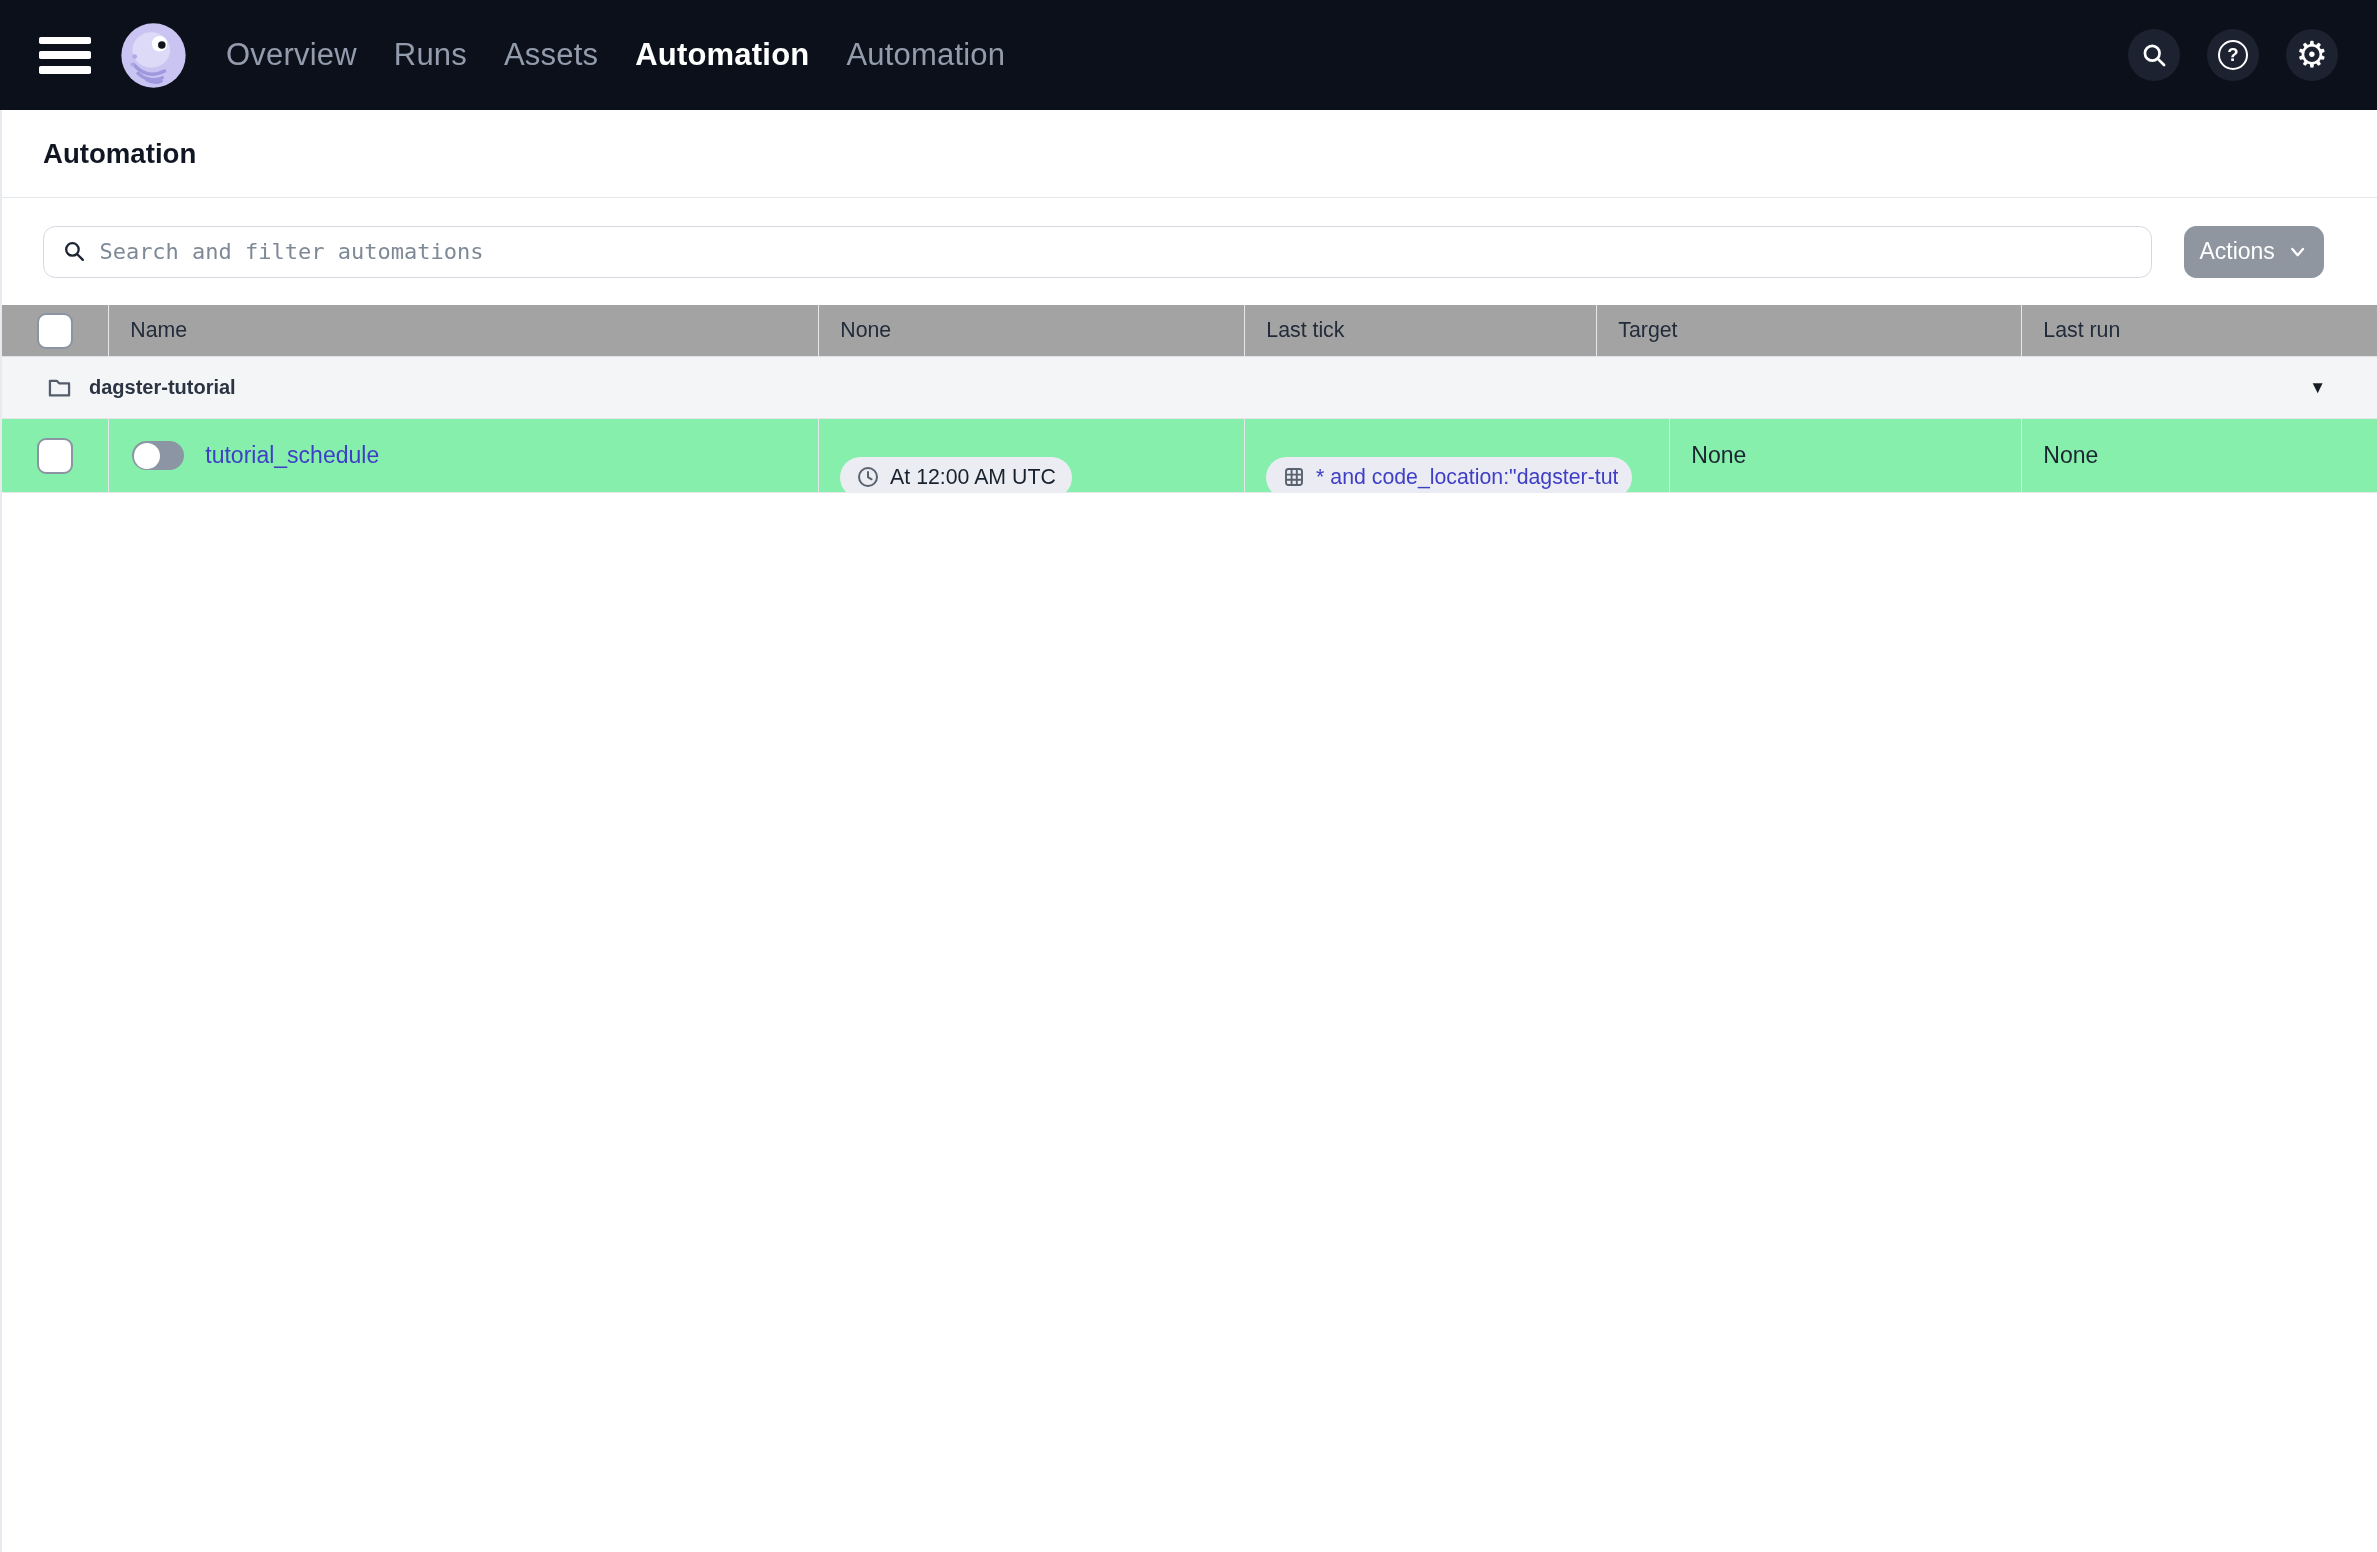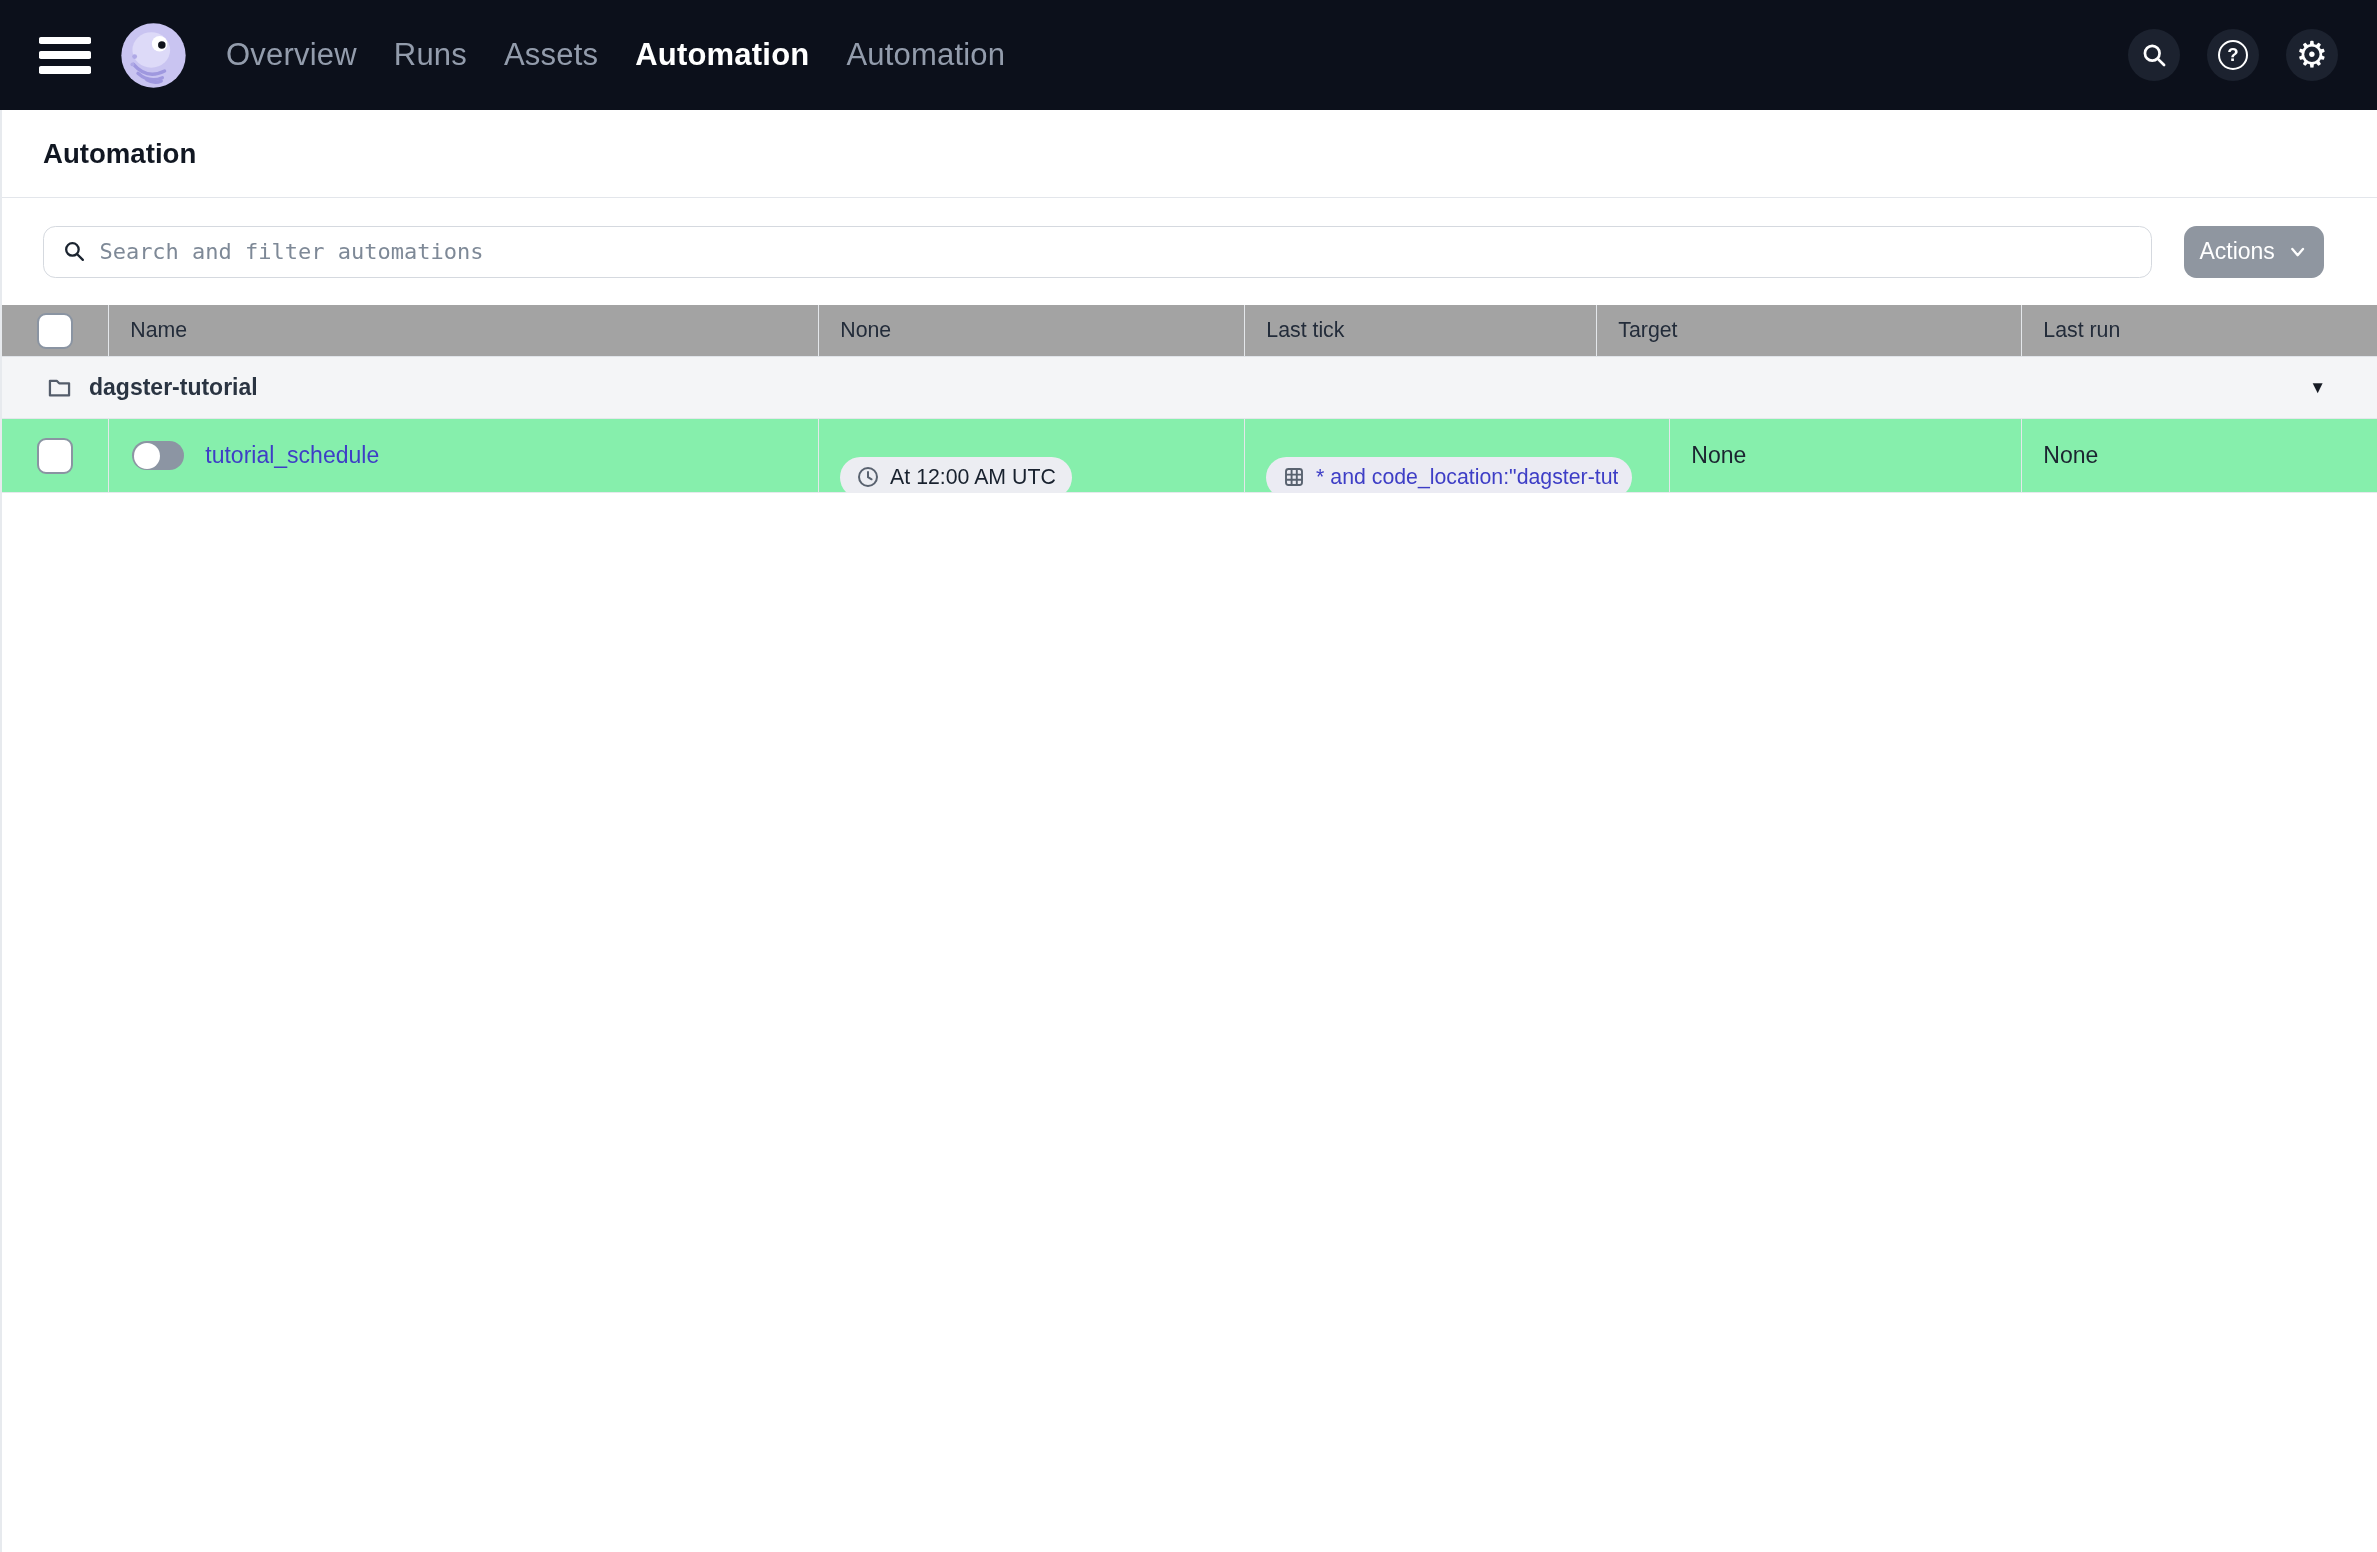--- a/index.html
+++ b/index.html
@@ -72,21 +72,21 @@
 
   .checkbox {
     width: 36px; height: 36px; border: 2.7px solid #8A94A2; border-radius: 9px;
     background: #fff; cursor: pointer; flex-shrink: 0;
   }
 
   .group-row {
     height: 62px; background: #F4F5F7; border-bottom: 1.8px solid #E4E7EB;
     display: flex; align-items: center; padding: 0 51px 0 44px; cursor: pointer;
   }
-  .group-name { font-size: 23px; font-weight: 700; color: #2A3442; margin-left: 16px; }
+  .group-name { font-size: 20px; font-weight: 700; color: #2A3442; margin-left: 16px; }
   .group-caret { margin-left: auto; font-size: 17px; color: #161B24; cursor: pointer; }
 
   .data-row { height: 74px; border-bottom: 1.8px solid #E6E9ED; background: #86efac; }
 
   .toggle {
     width: 52px; height: 29px; border-radius: 15px; background: #8C95A3;
     position: relative; margin-left: 23px; cursor: pointer; flex-shrink: 0;
   }
   .toggle .knob {
     position: absolute; left: 1.8px; top: 1.8px; width: 26px; height: 26px;

